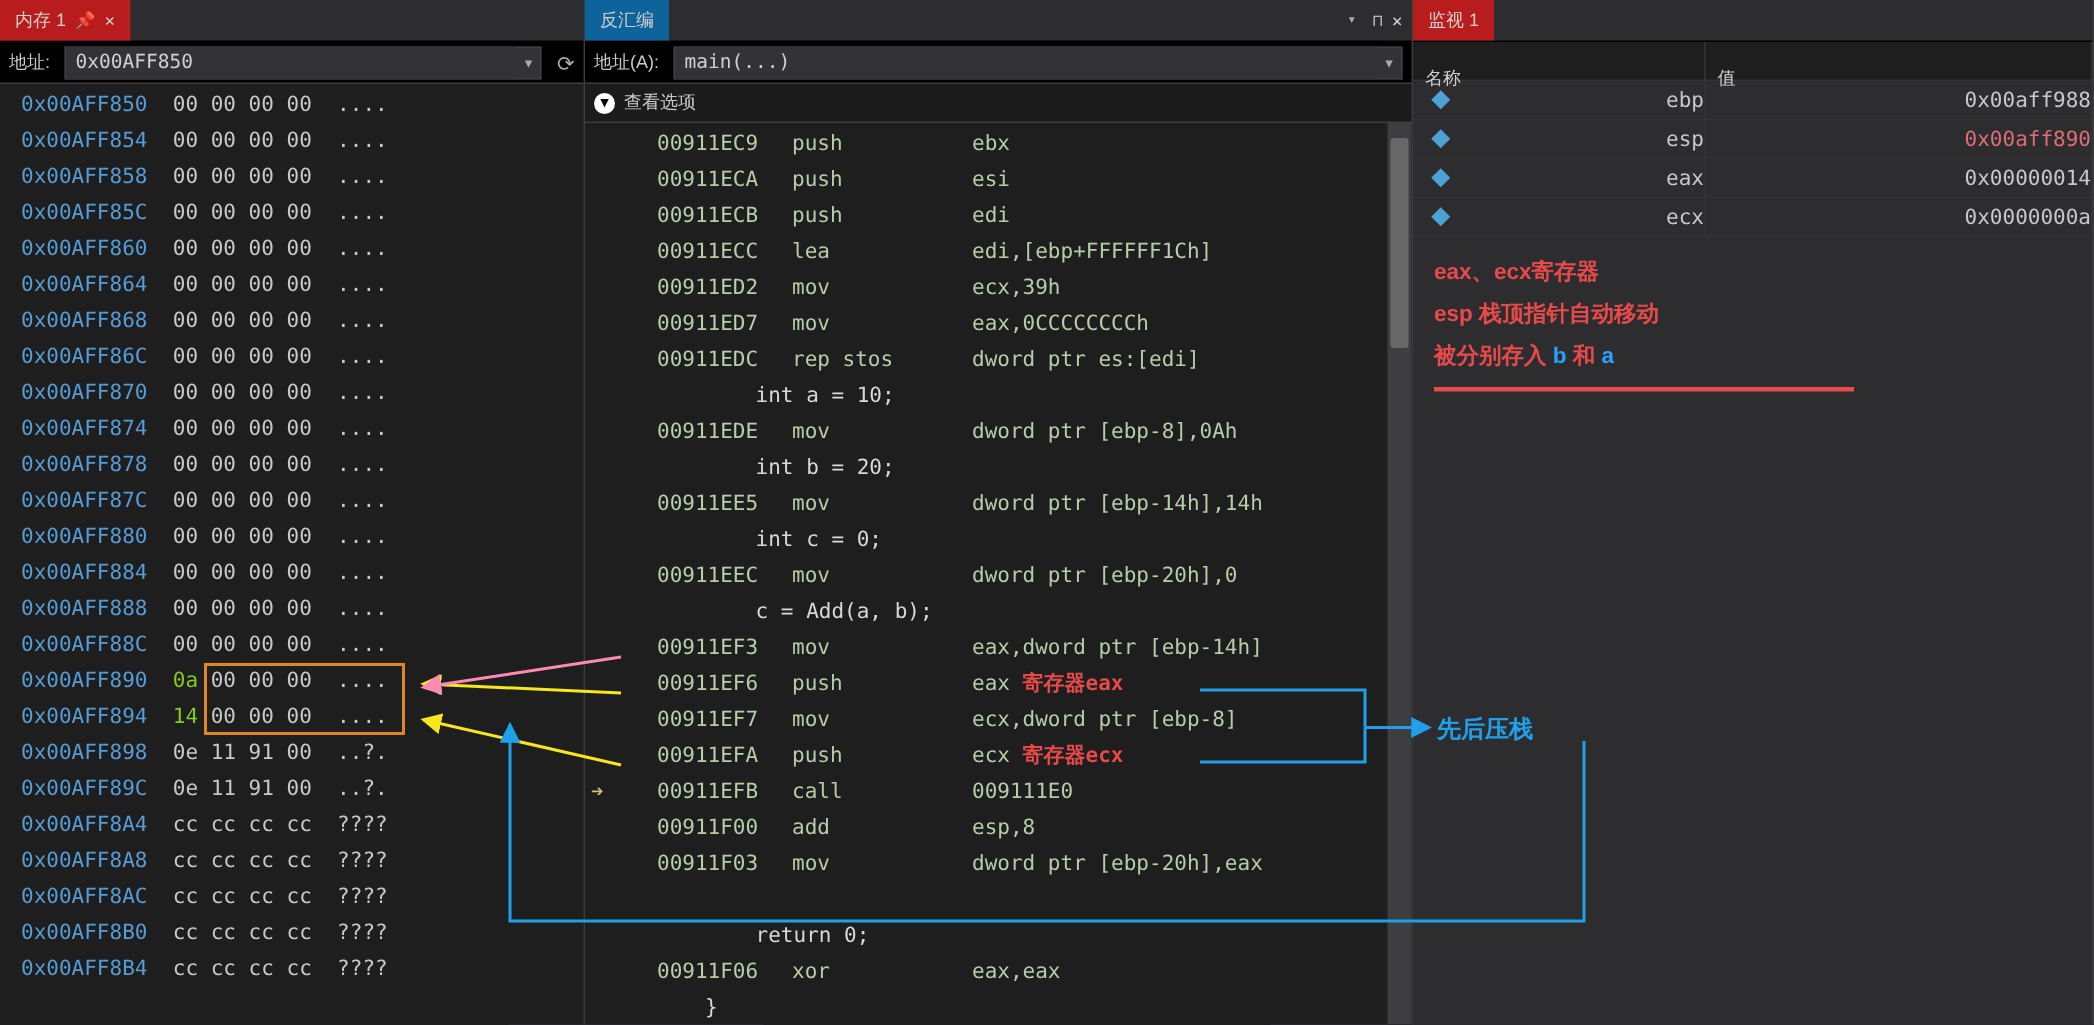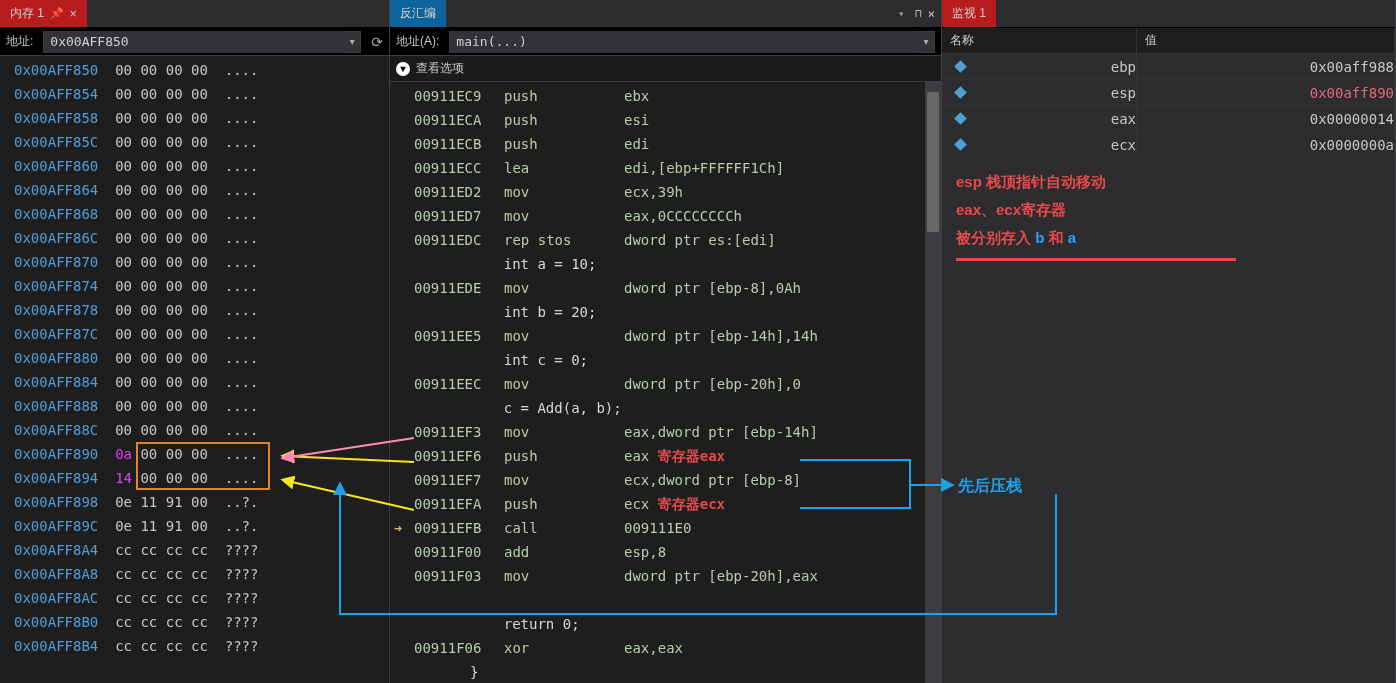--- a/index.html
+++ b/index.html
@@ -84,21 +84,21 @@
   flex: 1;
   overflow: hidden;
   background: #1e1e1e;
   position: relative;
 }
 .memory-lines { padding: 2px 0 2px 14px; line-height: 24px; position: relative; z-index: 1; }
 .mem-row { white-space: pre; }
 .mem-addr { color: #569cd6; }
 .mem-bytes { color: #c8c8c8; }
 .mem-ascii { color: #c8c8c8; }
-.hot { color: #d946ef; }
+.hot { color: #84cc16; }
 
 .hilite-box {
   position: absolute;
   border: 2px solid #e08526;
   z-index: 0;
 }
 
 .disasm-options {
   height: 26px;
   background: #1b1b1c;
@@ -109,21 +109,21 @@
   border-bottom: 1px solid #3e3e42;
   font-family: 'Segoe UI', sans-serif;
   font-size: 12px;
 }
 .circle { width: 14px; height: 14px; border-radius: 50%; background: #fff; display: inline-block; color: #000; font-size: 10px; text-align: center; line-height: 14px; font-weight: bold; }
 
 .disasm-lines { padding: 2px 0 2px 4px; line-height: 24px; position: relative; }
 .disasm-row { white-space: pre; position: relative; height: 24px; display: flex; }
 .gutter { width: 20px; flex: none; }
 .breakpt { color: #d7ba7d; }
-.dis-addr { width: 90px; flex: none; color: #b5cea8; }
+.dis-addr { width: 90px; flex: none; color: #b5cea8; margin-left: 24px; }
 .dis-mnem { width: 120px; flex: none; color: #b5cea8; }
 .dis-op   { flex: 1; color: #b5cea8; }
 .src-line { color: #d8d8d8; }
 .src-line .indent { display: inline-block; width: 56px; }
 .reg-kw { color: #b5cea8; }
 .anno-red { color: #e84a4a; font-weight: bold; }
 
 .panel-disasm .scroll-area::after {
   content: '';
   position: absolute;
@@ -144,21 +144,21 @@
 
 .watch-header {
   height: 26px;
   background: #1e1e1e;
   display: flex;
   border-bottom: 1px solid #333;
   font-family: 'Segoe UI', sans-serif;
   font-size: 12px;
   color: #d0d0d0;
 }
-.watch-header > div { padding: 4px 8px; border-right: 1px solid #333; }
+.watch-header > div { padding: 16px 8px; border-right: 1px solid #333; }
 .col-name { width: 195px; flex: none; }
 .col-val  { flex: 1; }
 
 .watch-row { display: flex; height: 26px; line-height: 26px; border-bottom: 1px solid #333; text-align: right; }
 .watch-row .wn { width: 195px; flex: none; padding-left: 30px; border-right: 1px solid #333; position: relative; }
 .watch-row .wv { flex: 1; padding-left: 8px; border-right: 1px solid #333; }
 .watch-row .diamond {
   position: absolute;
   left: 14px;
   top: 8px;
@@ -319,24 +319,24 @@
       <div class="watch-row">
         <div class="wn"><span class="diamond"></span>eax</div>
         <div class="wv ">0x00000014</div>
       </div>
       <div class="watch-row">
         <div class="wn"><span class="diamond"></span>ecx</div>
         <div class="wv ">0x0000000a</div>
       </div>
     </div>
   <div class="watch-notes">
+    <div class="note-r">eax、ecx寄存器</div>
     <div class="note-r">
       <span>esp</span><span> 栈顶指针自动移动</span>
     </div>
-    <div class="note-r">eax、ecx寄存器</div>
     <div class="note-r">
       <span>被分别存入 </span><span class="acc">b</span><span> 和 </span><span class="acc">a</span>
     </div>
     <div class="note-underline"></div>
   </div>
 </div>
 
 <svg class="overlay" width="1396" height="683">
   <defs>
     <marker id="ah-blue" viewBox="0 0 10 10" refX="8" refY="5" markerWidth="7" markerHeight="7" orient="auto">

